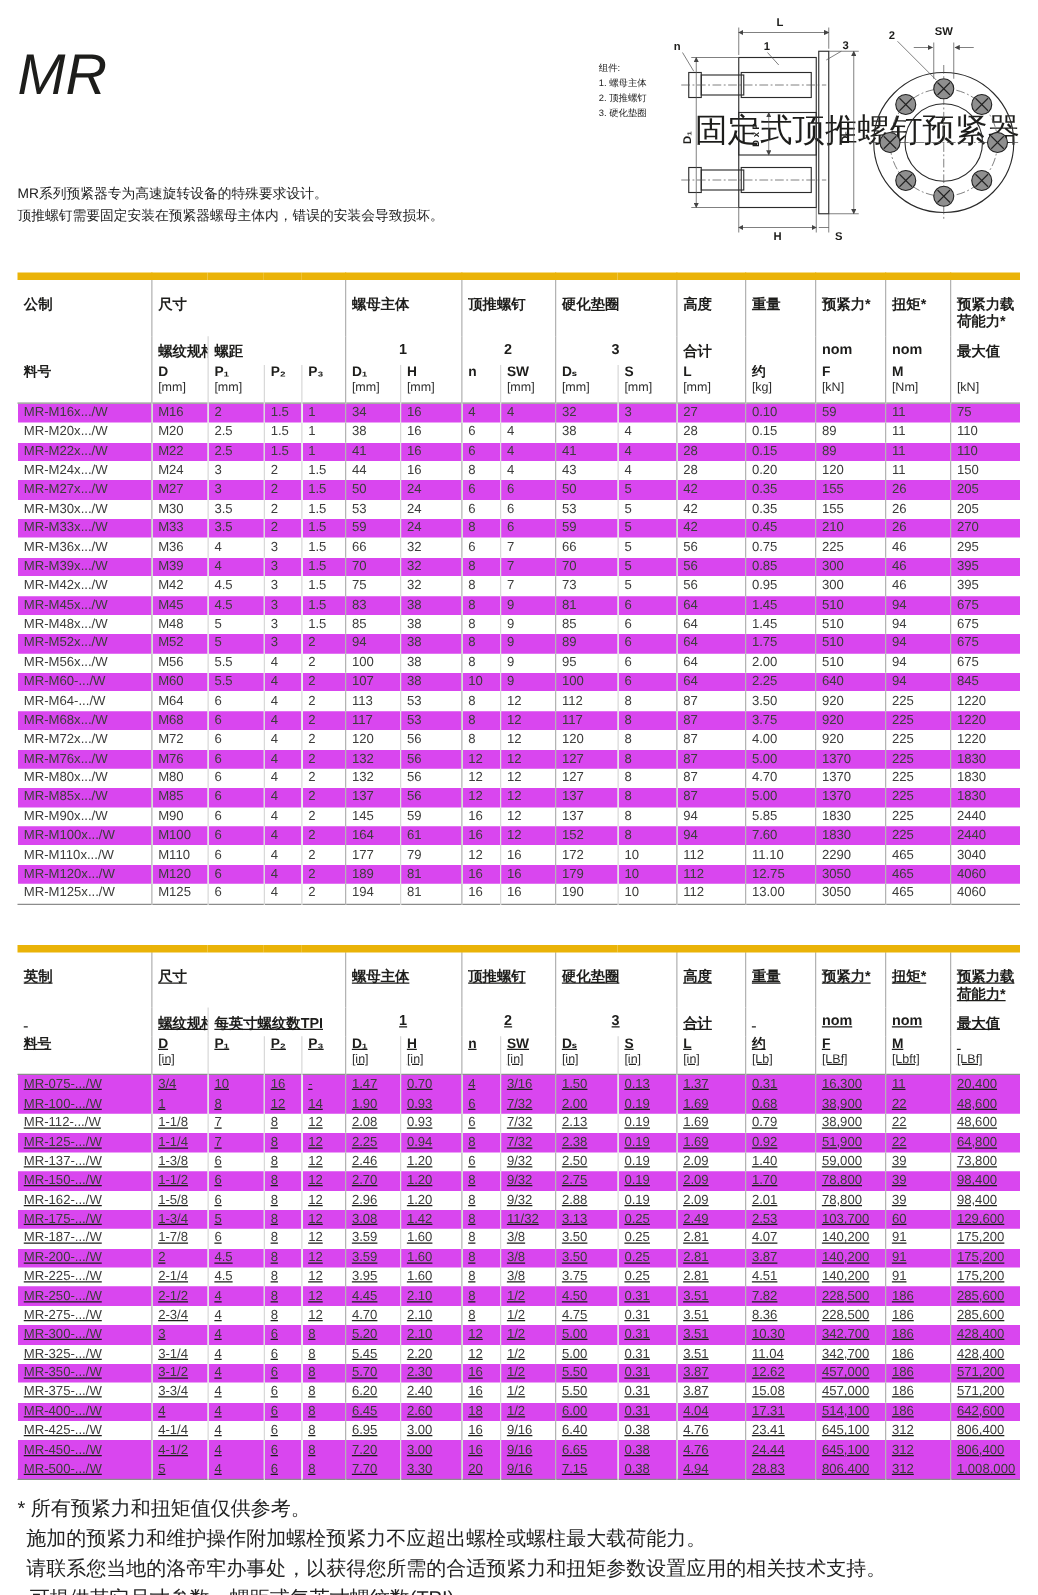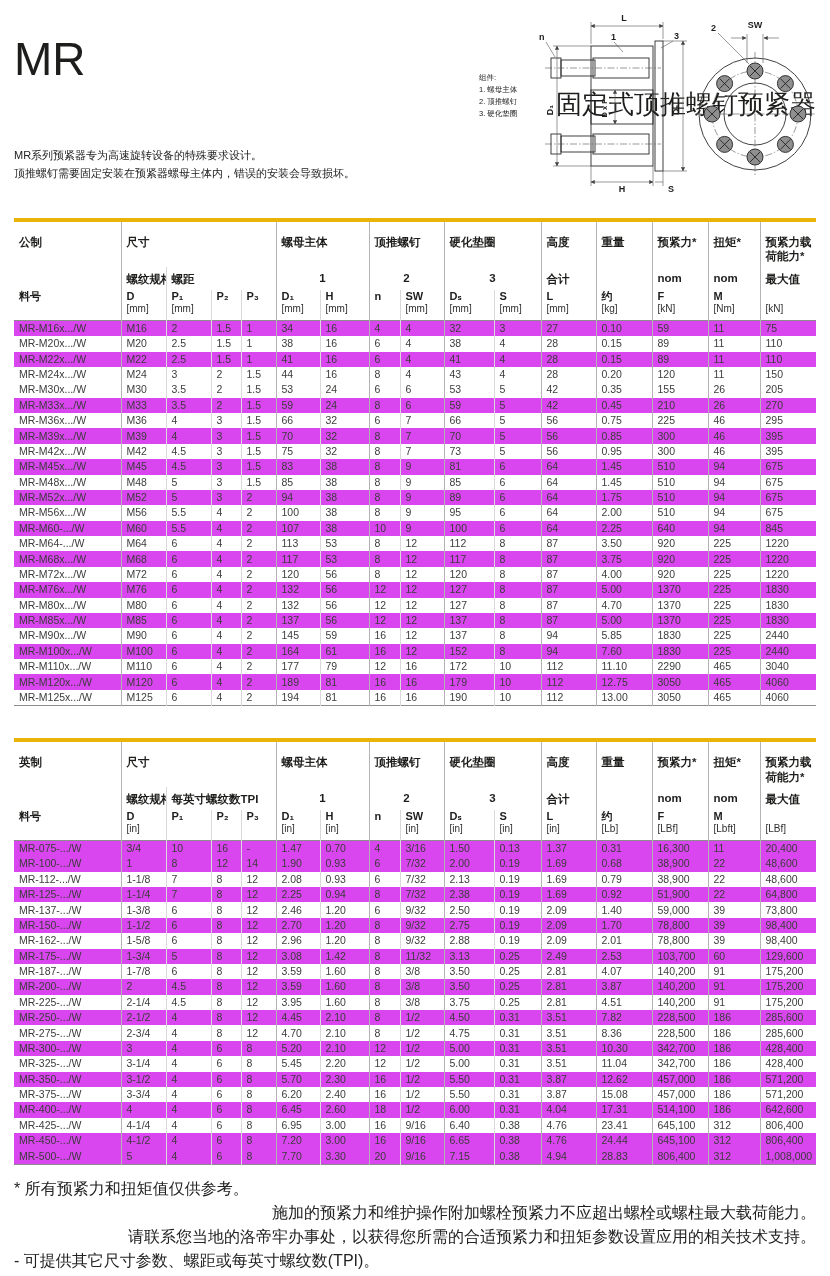--- a/index.html
+++ b/index.html
@@ -2,56 +2,56 @@
 <html><head>
 <meta charset="utf-8">
 <style>
   html,body{margin:0;padding:0;background:#fff;}
   body{width:830px;height:1276px;overflow:hidden;
        font-family:"Liberation Sans","DejaVu Sans",sans-serif;color:#1d1d1b;}
   .page{position:relative;width:830px;height:1276px;padding:0 14px;box-sizing:border-box;}
 
   
   .masthead{position:relative;height:218px;}
-  .title{font-size:46px;font-weight:400;line-height:1;margin:0;padding-top:36px;letter-spacing:0;}
+  .title{font-size:46px;font-weight:400;line-height:1;margin:0;padding-top:36px;letter-spacing:0;font-style:italic;}
   .subtitle{font-size:26px;font-weight:400;margin:5px 0 0;text-align:right;}
   .desc{margin-top:24px;font-size:11px;line-height:1.65;color:#222;}
 
   
   .figures{position:absolute;top:8px;right:-2px;display:flex;align-items:flex-start;}
-  .legend{width:56px;font-size:7.5px;line-height:1.6;color:#222;margin-top:64px;}
+  .legend{width:56px;font-size:7.5px;line-height:1.6;color:#222;margin-top:41px;}
   .figures svg{display:block;}
   .dimtext{font-size:9px;font-weight:bold;fill:#1d1d1b;}
   .dimtext.sm{font-size:7.5px;}
   .dline{stroke:#555;stroke-width:0.6;fill:none;}
   .cline{stroke:#555;stroke-width:0.6;fill:none;stroke-dasharray:7 2 1.5 2;}
   .oline{stroke:#2b2b2b;stroke-width:0.9;fill:none;}
 
   
   table{border-collapse:collapse;table-layout:fixed;width:802px;
-        border-top:4px solid #eab308;border-bottom:1px solid #8c8c8c;}
-  table.imperial{margin-top:32px;}
+        border-top:6px solid #eab308;border-bottom:1px solid #8c8c8c;}
+  table.imperial{margin-top:32px;text-decoration:underline;}
   thead{border-bottom:1px solid #8c8c8c;}
   th,td{text-align:left;vertical-align:top;padding:0 0 0 5px;overflow:hidden;white-space:nowrap;}
   thead th{font-weight:bold;}
   tr.h0 th{padding-top:13px;padding-bottom:3px;font-size:11.5px;white-space:normal;line-height:1.25;vertical-align:top;}
   tr.h1 th{padding-top:5px;padding-bottom:3px;font-size:11.5px;}
   tr.h2 th{padding-bottom:6px;font-size:11px;}
   tr.h2 th .cn{line-height:13px;}
   .cu{font-weight:normal;font-size:10px;line-height:11px;color:#2e2e2e;}
   tbody td{font-size:10.5px;line-height:11px;padding-top:2.2px;padding-bottom:2.2px;color:#3c3c3b;}
   tbody tr.odd{background:#d946ef;}
   th.gb,td.gb{border-left:1px solid #b3b3b3;}
   th.cb,td.cb{border-left:1px solid #d9d9d9;}
   th.ctr{text-align:center;}
   th.ctr .cn{padding-right:5px;}
 
   
   .notes{margin-top:12px;font-size:16px;line-height:1.5;color:#222;}
-  .note.ind{padding-left:7px;text-align:right;}
+  .note.ind{padding-left:7px;}
 </style>
 </head>
 <body>
 
 <div class="page">
 
   <div class="masthead">
     <h1 class="title">MR</h1>
     <div class="subtitle">固定式顶推螺钉预紧器</div>
     <div class="desc">
@@ -412,20 +412,38 @@
           <td class="gb">8</td>
           <td class="cb">4</td>
           <td class="gb">43</td>
           <td class="cb">4</td>
           <td class="gb">28</td>
           <td class="gb">0.20</td>
           <td class="gb">120</td>
           <td class="gb">11</td>
           <td class="gb">150</td>
         </tr>
+        <tr class="odd">
+          <td>MR-M27x.../W</td>
+          <td class="gb">M27</td>
+          <td class="cb">3</td>
+          <td class="cb">2</td>
+          <td class="cb">1.5</td>
+          <td class="gb">50</td>
+          <td class="cb">24</td>
+          <td class="gb">6</td>
+          <td class="cb">6</td>
+          <td class="gb">50</td>
+          <td class="cb">5</td>
+          <td class="gb">42</td>
+          <td class="gb">0.35</td>
+          <td class="gb">155</td>
+          <td class="gb">26</td>
+          <td class="gb">205</td>
+        </tr>
         <tr>
           <td>MR-M30x.../W</td>
           <td class="gb">M30</td>
           <td class="cb">3.5</td>
           <td class="cb">2</td>
           <td class="cb">1.5</td>
           <td class="gb">53</td>
           <td class="cb">24</td>
           <td class="gb">6</td>
           <td class="cb">6</td>

